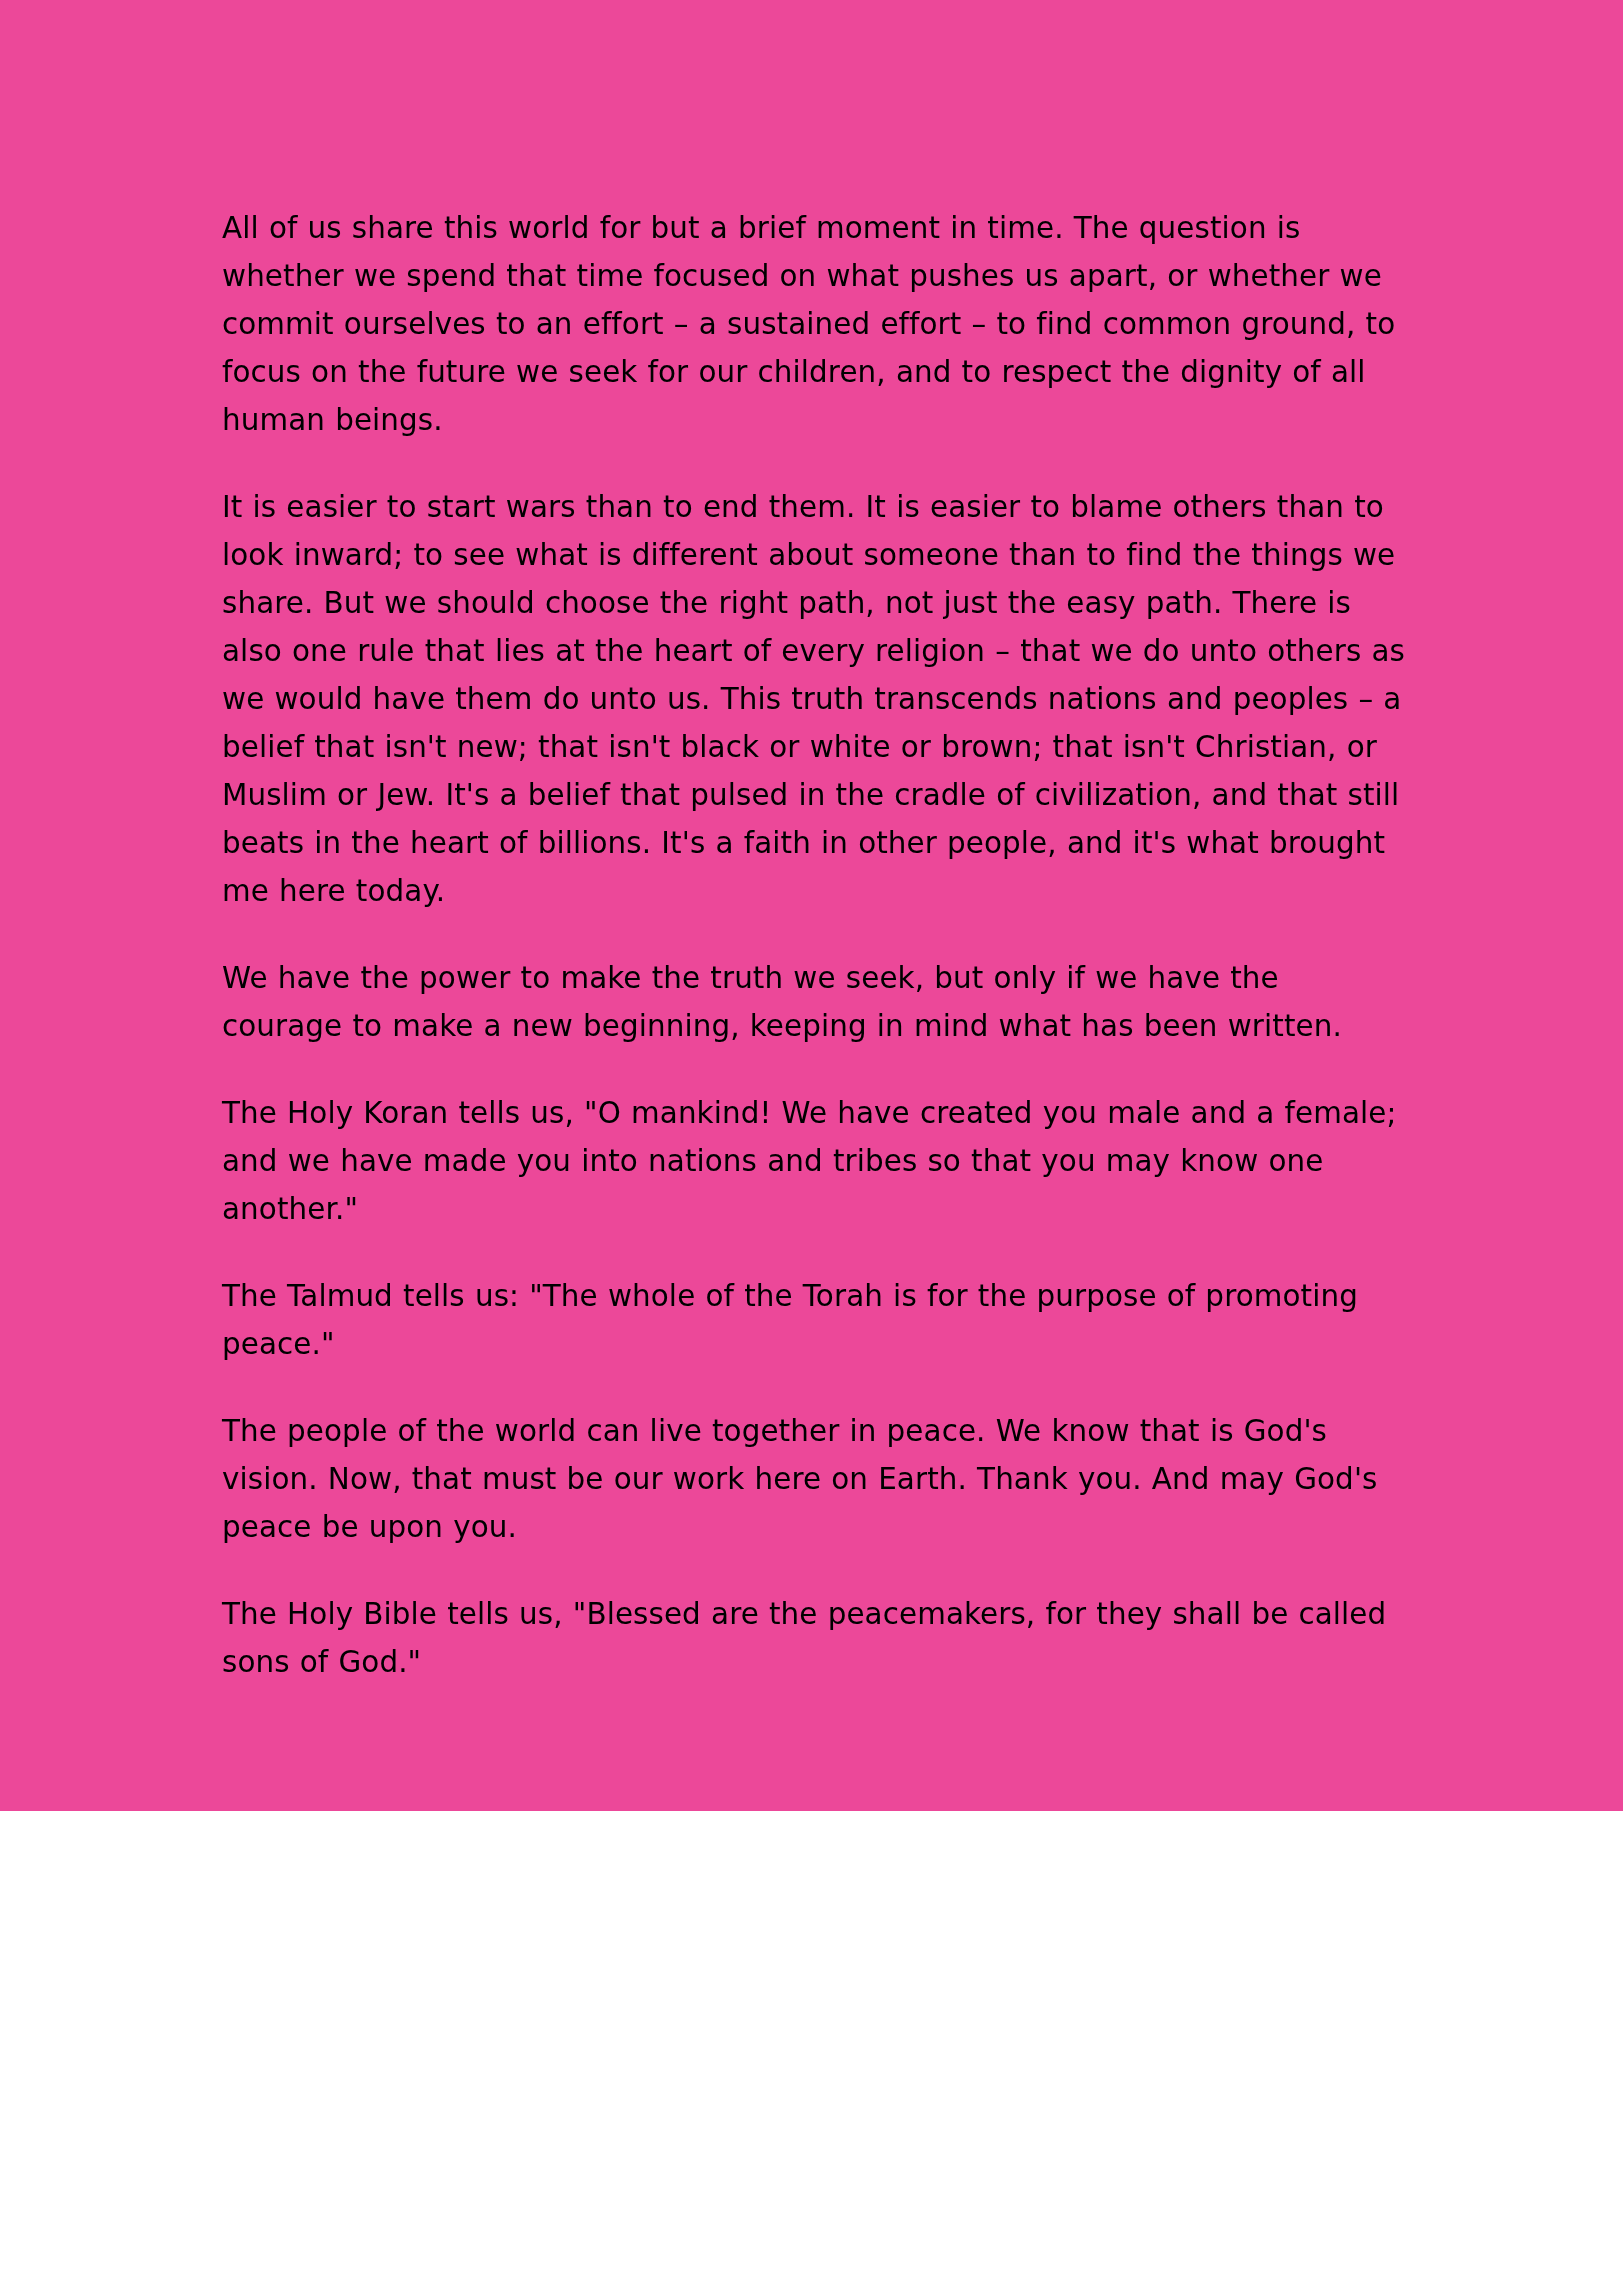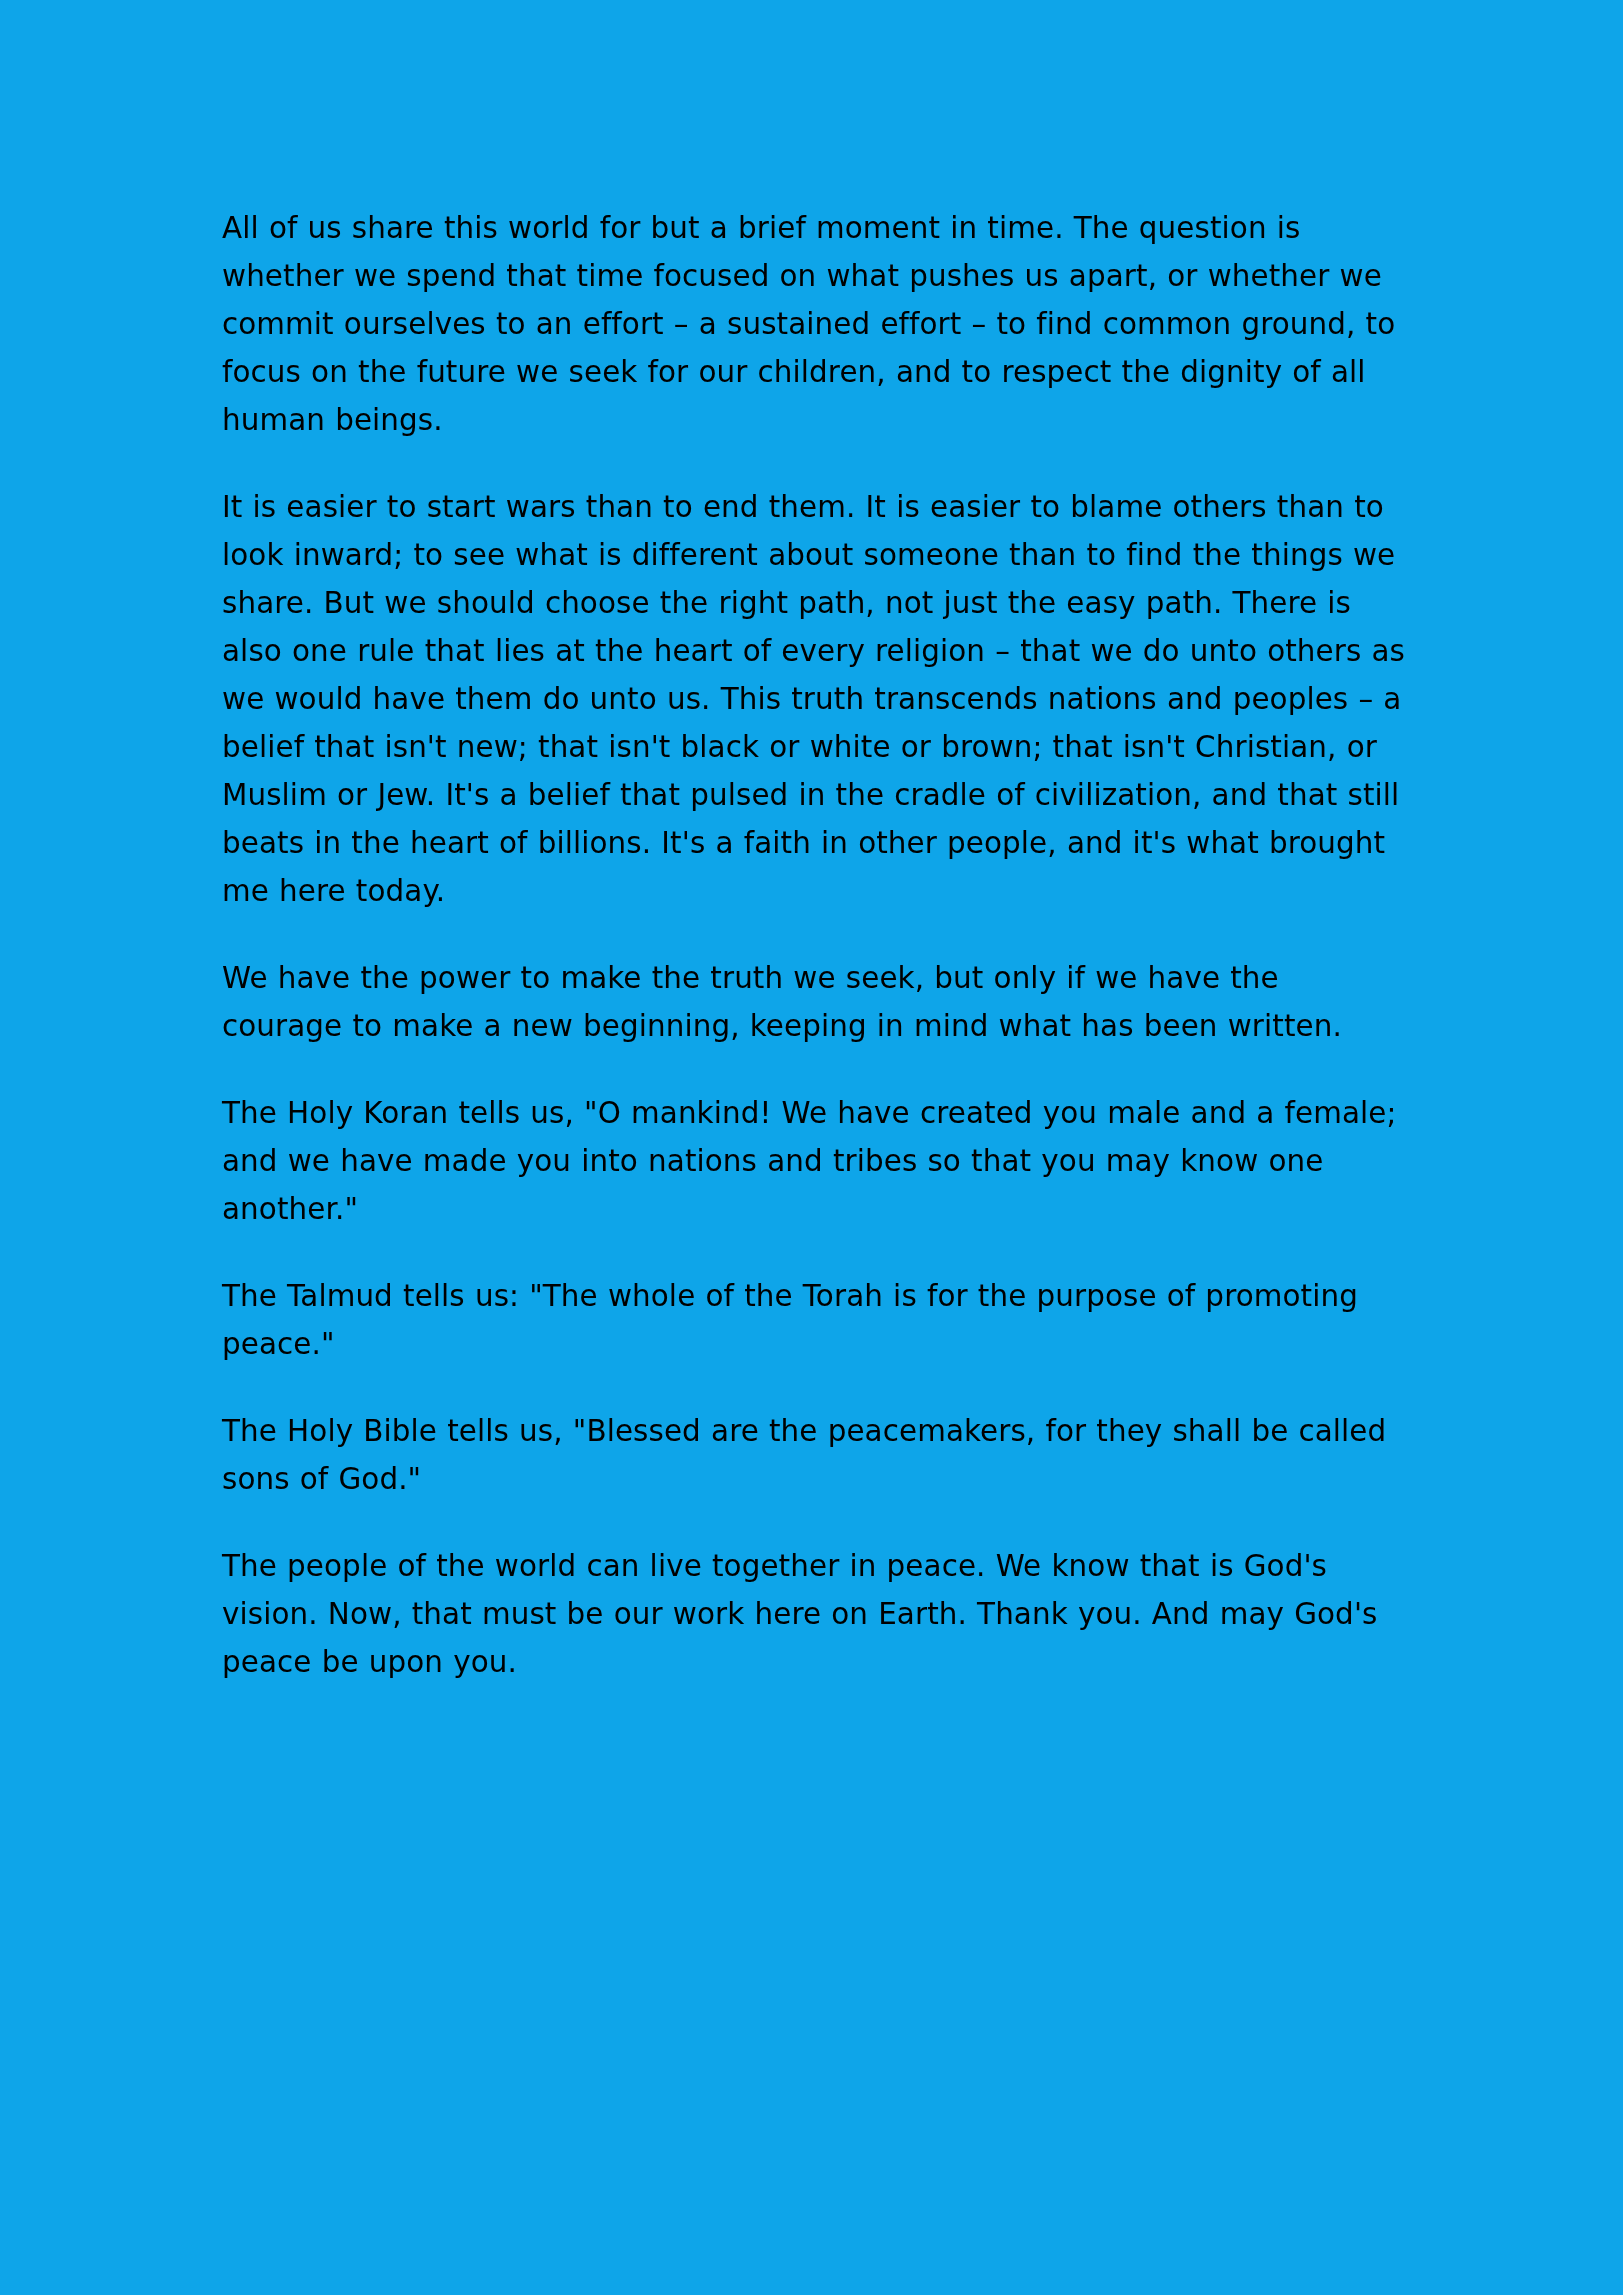--- a/index.html
+++ b/index.html
@@ -3,22 +3,22 @@
 <meta charset="utf-8">
 <style>
   html, body {
     margin: 0;
     padding: 0;
     background: #ffffff;
   }
   .page {
     position: relative;
     width: 1623px;
-    height: 2295px;
-    background: #0ea5e9;
+    height: 1811px;
+    background: #ec4899;
     overflow: hidden;
     font-family: "DejaVu Sans", "Liberation Sans", sans-serif;
   }
   .content {
     position: absolute;
     left: 222px;
     top: 204px;
     width: 1186px;
     color: #000000;
   }
@@ -35,17 +35,17 @@
 </head>
 <body>
 
 <div class="page">
   <main class="content">
     <p>All of us share this world for but a brief moment in time. The question is whether we spend that time focused on what pushes us apart, or whether we commit ourselves to an effort – a sustained effort – to find common ground, to focus on the future we seek for our children, and to respect the dignity of all human beings.</p>
     <p>It is easier to start wars than to end them. It is easier to blame others than to look inward; to see what is different about someone than to find the things we share. But we should choose the right path, not just the easy path. There is also one rule that lies at the heart of every religion – that we do unto others as we would have them do unto us. This truth transcends nations and peoples – a belief that isn't new; that isn't black or white or brown; that isn't Christian, or Muslim or Jew. It's a belief that pulsed in the cradle of civilization, and that still beats in the heart of billions. It's a faith in other people, and it's what brought me here today.</p>
     <p>We have the power to make the truth we seek, but only if we have the courage to make a new beginning, keeping in mind what has been written.</p>
     <p>The Holy Koran tells us, "O mankind! We have created you male and a female; and we have made you into nations and tribes so that you may know one another."</p>
     <p>The Talmud tells us: "The whole of the Torah is for the purpose of promoting peace."</p>
+    <p>The people of the world can live together in peace. We know that is God's vision. Now, that must be our work here on Earth. Thank you. And may God's peace be upon you.</p>
     <p>The Holy Bible tells us, "Blessed are the peacemakers, for they shall be called sons of God."</p>
-    <p>The people of the world can live together in peace. We know that is God's vision. Now, that must be our work here on Earth. Thank you. And may God's peace be upon you.</p>
   </main>
 </div>
 
 
 </body></html>

